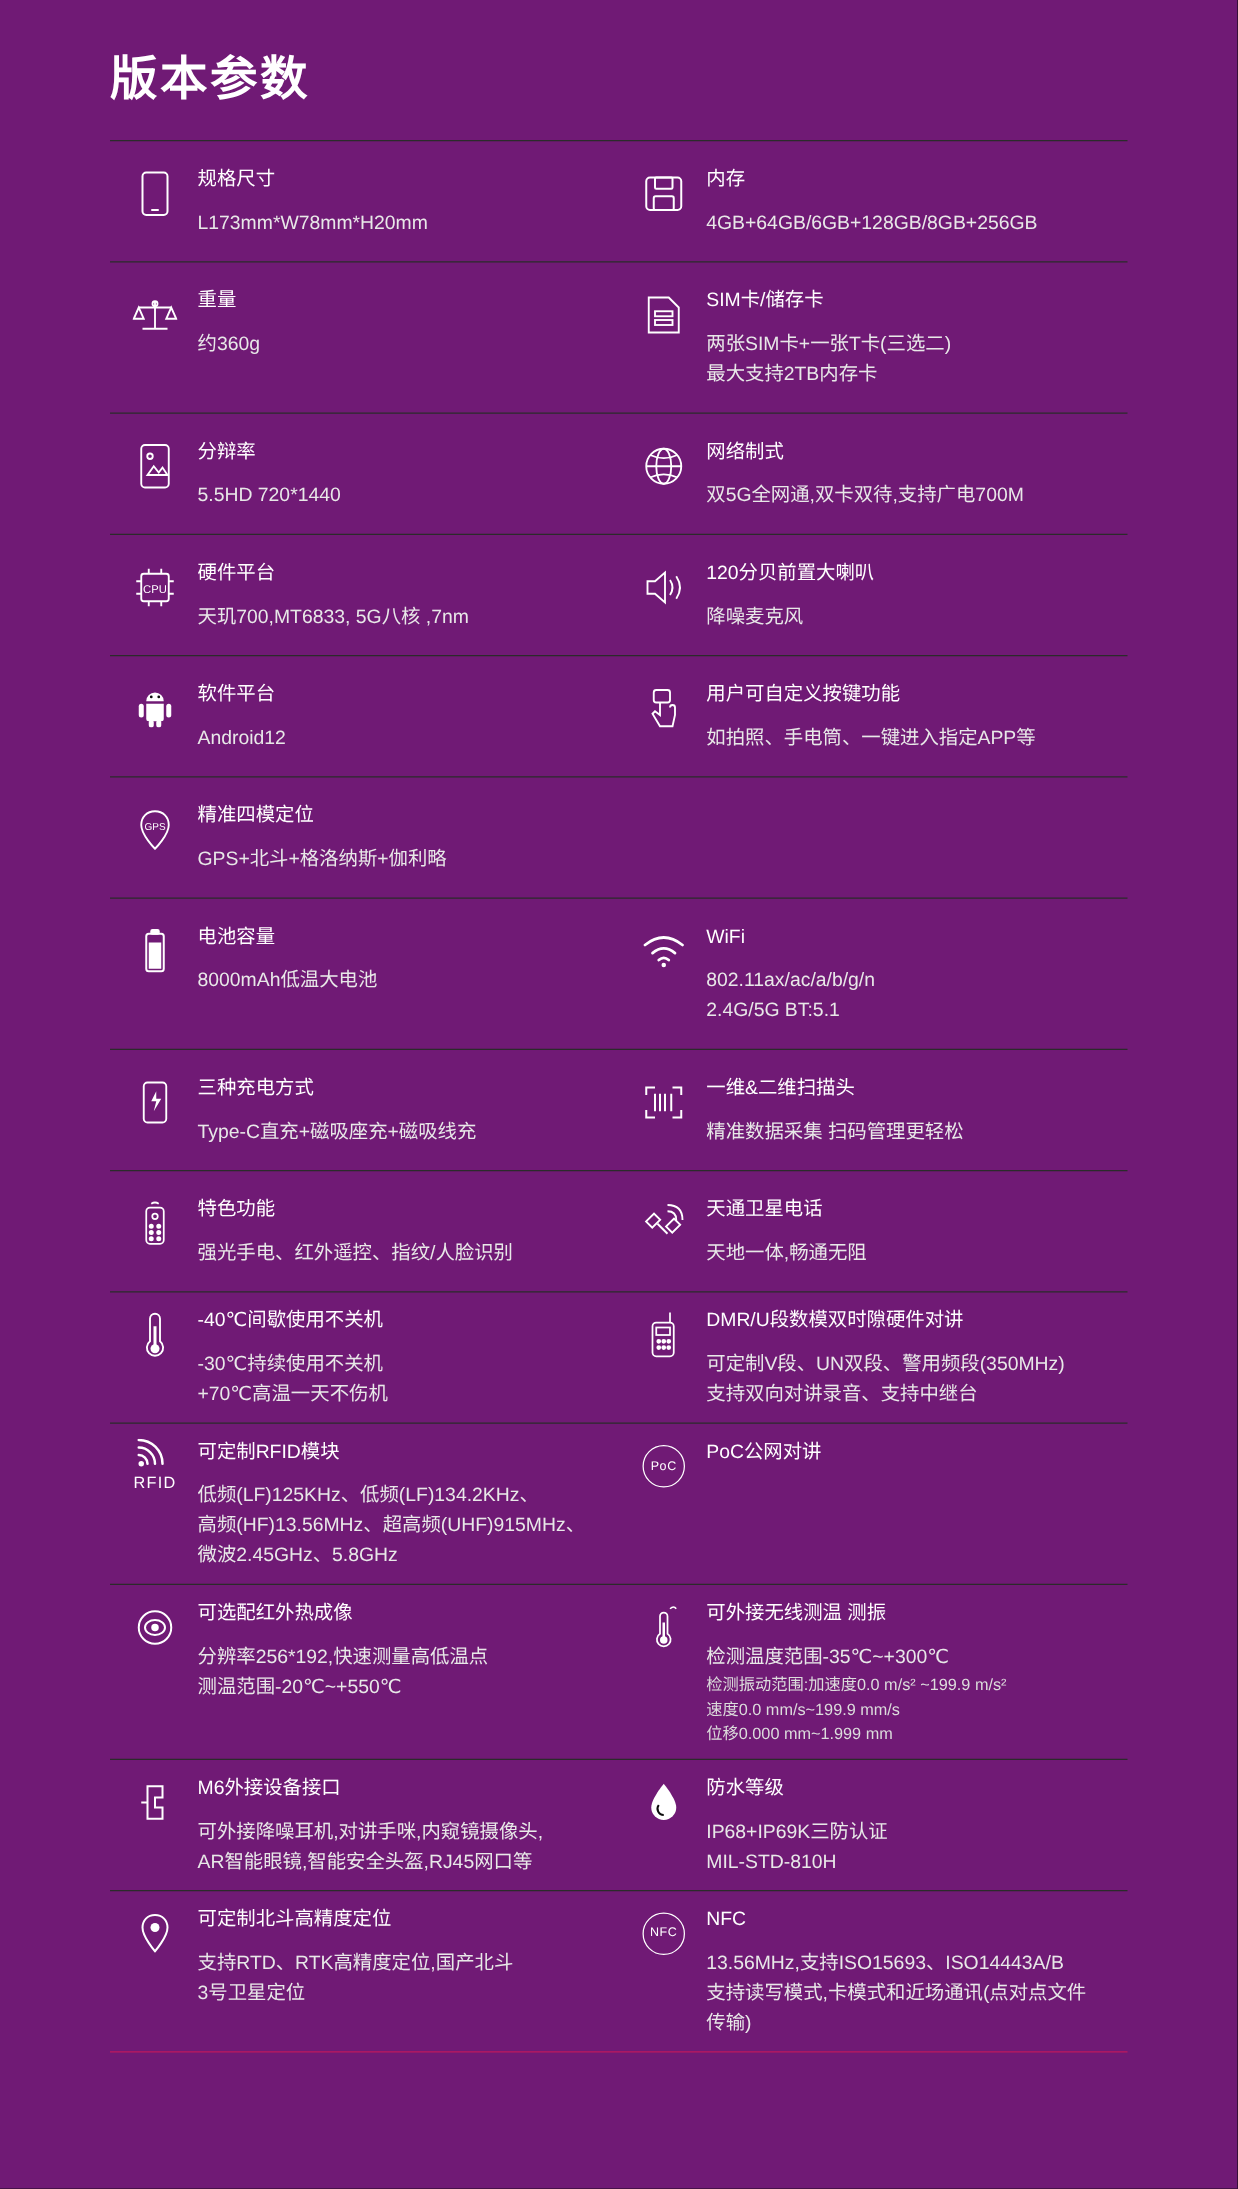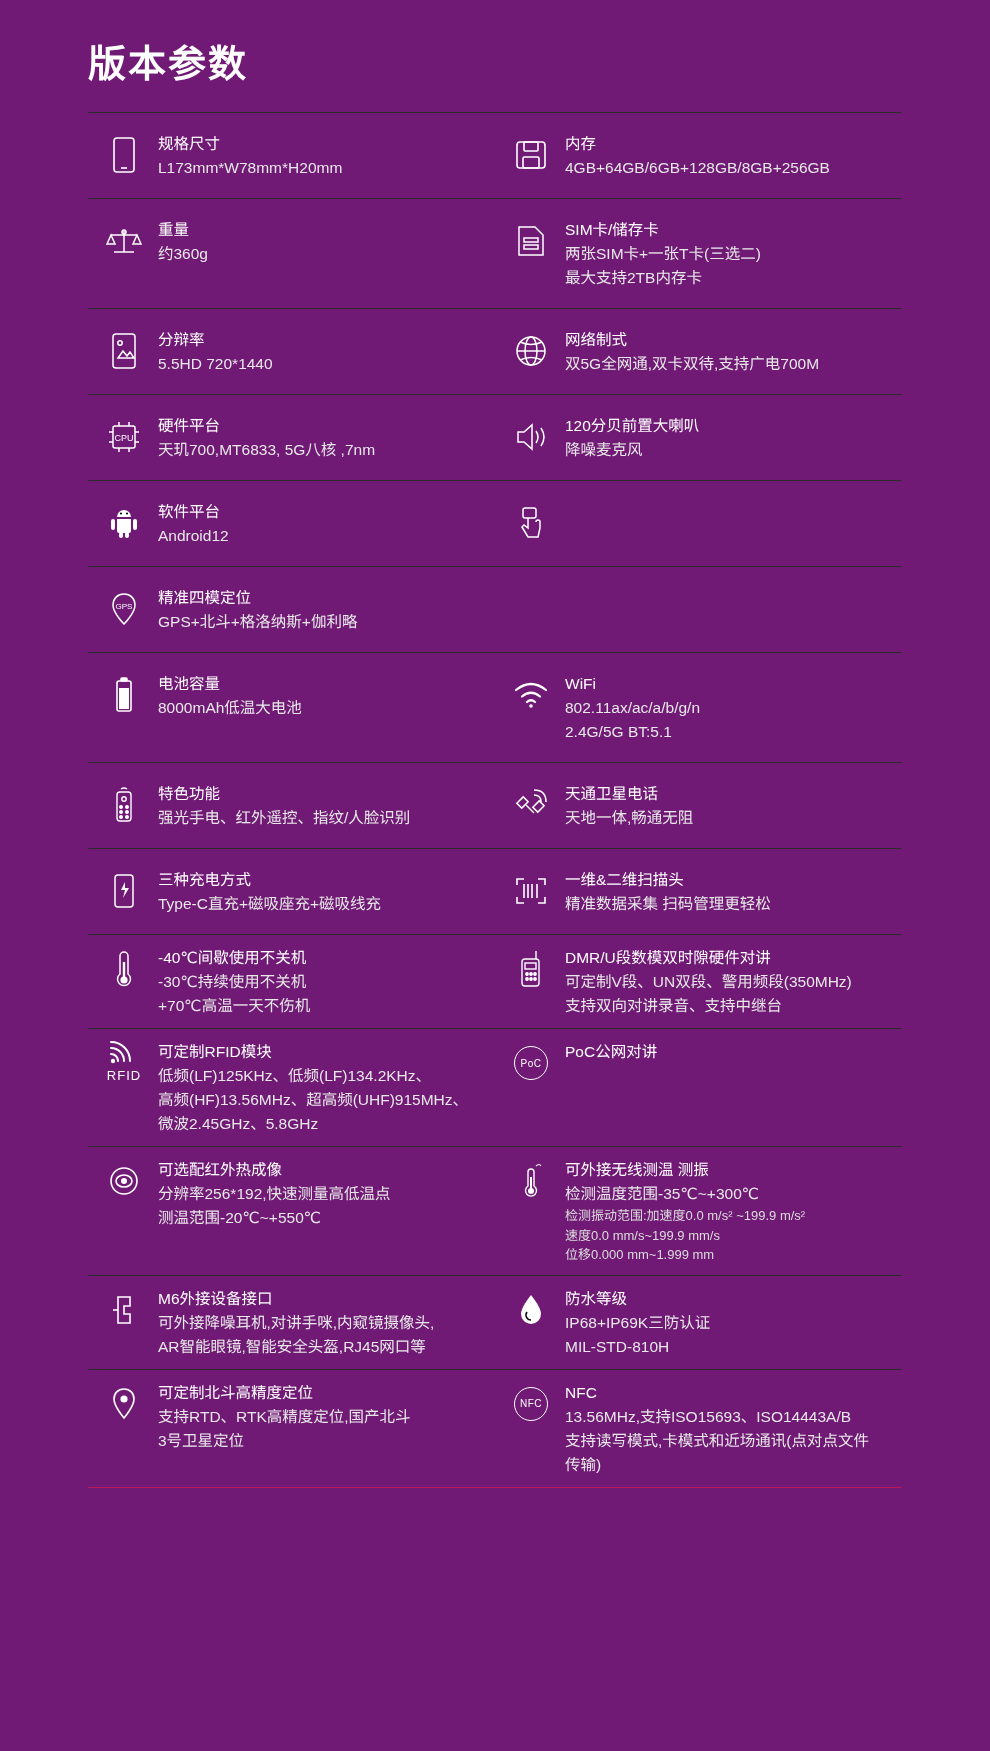--- a/index.html
+++ b/index.html
@@ -72,20 +72,21 @@
     font-size: 15.5px;
     line-height: 1.55;
     color: #ffffff;
     white-space: pre-line;
   }
   .l2 {
     font-size: 15.5px;
     line-height: 1.55;
     color: #e8e8e8;
     white-space: pre-line;
+    margin-top: 11px;
   }
   .small {
     font-size: 13px;
     line-height: 1.5;
     color: #dcdcdc;
     white-space: pre-line;
   }
   .rfid-label {
     font-size: 13px;
     letter-spacing: 1px;
@@ -270,20 +271,24 @@
           <div class="l2">Android12</div>
         </div>
       </div>
       <div class="cell right">
         <div class="icon">
           <svg width="30" height="34" viewBox="0 0 30 34" fill="none" stroke="#fff" stroke-width="1.5">
             <rect x="7" y="2" width="13" height="10" rx="2"></rect>
             <path d="M12 12 v10 l-4 -3 -2 2 6 10 h10 l2 -9 v-6 q0 -2 -2 -2 t-2 2"></path>
           </svg>
         </div>
+        <div class="txt">
+          <div class="l1">用户可自定义按键功能</div>
+          <div class="l2">如拍照、手电筒、一键进入指定APP等</div>
+        </div>
       </div>
     </div>
 
     <div class="spec-row">
       <div class="cell right">
         <div class="icon">
           <svg width="32" height="36" viewBox="0 0 32 36" fill="none" stroke="#fff" stroke-width="1.5">
             <path d="M16 3 c-6.5 0 -11 4.6 -11 11 c0 8 11 19 11 19 s11 -11 11 -19 c0 -6.4 -4.5 -11 -11 -11z"></path>
             <text x="16" y="18" font-size="8" fill="#fff" stroke="none" text-anchor="middle" font-family="Liberation Sans">GPS</text>
           </svg>
@@ -315,20 +320,53 @@
             <path d="M3 9 q15 -12 30 0"></path>
             <path d="M9 15.5 q9 -7.5 18 0"></path>
             <path d="M14 21 q4 -3.5 8 0"></path>
             <circle cx="18" cy="25" r="1.8" fill="#fff" stroke="none"></circle>
           </svg>
         </div>
         <div class="txt">
           <div class="l1">WiFi</div>
           <div class="l2">802.11ax/ac/a/b/g/n
 2.4G/5G BT:5.1</div>
+        </div>
+      </div>
+    </div>
+
+    <div class="spec-row">
+      <div class="cell left">
+        <div class="icon">
+          <svg width="26" height="38" viewBox="0 0 26 38" fill="none" stroke="#fff" stroke-width="1.5">
+            <rect x="4" y="3" width="18" height="32" rx="3"></rect>
+            <path d="M14 10 l-4 8 h4 l-2 8 6 -10 h-4 z" fill="#fff" stroke="none"></path>
+          </svg>
+        </div>
+        <div class="txt">
+          <div class="l1">三种充电方式</div>
+          <div class="l2">Type-C直充+磁吸座充+磁吸线充</div>
+        </div>
+      </div>
+      <div class="cell right">
+        <div class="icon">
+          <svg width="34" height="32" viewBox="0 0 34 32" fill="none" stroke="#fff" stroke-width="1.6">
+            <path d="M3 10 V4 h7"></path>
+              <path d="M24 4 h7 v6"></path>
+              <path d="M3 22 v6 h7"></path>
+              <path d="M24 28 h7 v-6"></path>
+            <line x1="10" y1="9" x2="10" y2="23"></line>
+              <line x1="14" y1="9" x2="14" y2="23"></line>
+            <line x1="18" y1="9" x2="18" y2="23"></line>
+              <line x1="23" y1="9" x2="23" y2="23"></line>
+          </svg>
+        </div>
+        <div class="txt">
+          <div class="l1">一维&amp;二维扫描头</div>
+          <div class="l2">精准数据采集 扫码管理更轻松</div>
         </div>
       </div>
     </div>
 
     <div class="spec-row">
       <div class="cell left">
         <div class="icon">
           <svg width="24" height="38" viewBox="0 0 24 38" fill="none" stroke="#fff" stroke-width="1.4">
             <rect x="5" y="6" width="14" height="29" rx="3"></rect>
             <circle cx="12" cy="13" r="2.2"></circle>
@@ -356,53 +394,20 @@
             <path d="M20 1 q12 0 12 12"></path>
           </svg>
         </div>
         <div class="txt">
           <div class="l1">天通卫星电话</div>
           <div class="l2">天地一体,畅通无阻</div>
         </div>
       </div>
     </div>
 
-    <div class="spec-row">
-      <div class="cell left">
-        <div class="icon">
-          <svg width="26" height="38" viewBox="0 0 26 38" fill="none" stroke="#fff" stroke-width="1.5">
-            <rect x="4" y="3" width="18" height="32" rx="3"></rect>
-            <path d="M14 10 l-4 8 h4 l-2 8 6 -10 h-4 z" fill="#fff" stroke="none"></path>
-          </svg>
-        </div>
-        <div class="txt">
-          <div class="l1">三种充电方式</div>
-          <div class="l2">Type-C直充+磁吸座充+磁吸线充</div>
-        </div>
-      </div>
-      <div class="cell right">
-        <div class="icon">
-          <svg width="34" height="32" viewBox="0 0 34 32" fill="none" stroke="#fff" stroke-width="1.6">
-            <path d="M3 10 V4 h7"></path>
-              <path d="M24 4 h7 v6"></path>
-              <path d="M3 22 v6 h7"></path>
-              <path d="M24 28 h7 v-6"></path>
-            <line x1="10" y1="9" x2="10" y2="23"></line>
-              <line x1="14" y1="9" x2="14" y2="23"></line>
-            <line x1="18" y1="9" x2="18" y2="23"></line>
-              <line x1="23" y1="9" x2="23" y2="23"></line>
-          </svg>
-        </div>
-        <div class="txt">
-          <div class="l1">一维&amp;二维扫描头</div>
-          <div class="l2">精准数据采集 扫码管理更轻松</div>
-        </div>
-      </div>
-    </div>
-
     <div class="spec-row tall">
       <div class="cell left">
         <div class="icon">
           <svg width="20" height="42" viewBox="0 0 20 42" fill="none" stroke="#fff" stroke-width="1.5">
             <path d="M10 4 a4 4 0 0 1 4 4 v18 a6.5 6.5 0 1 1 -8 0 V8 a4 4 0 0 1 4 -4z"></path>
             <circle cx="10" cy="32" r="3.6" fill="#fff" stroke="none"></circle>
             <line x1="10" y1="14" x2="10" y2="30" stroke-width="2.4"></line>
           </svg>
         </div>
         <div class="txt">

